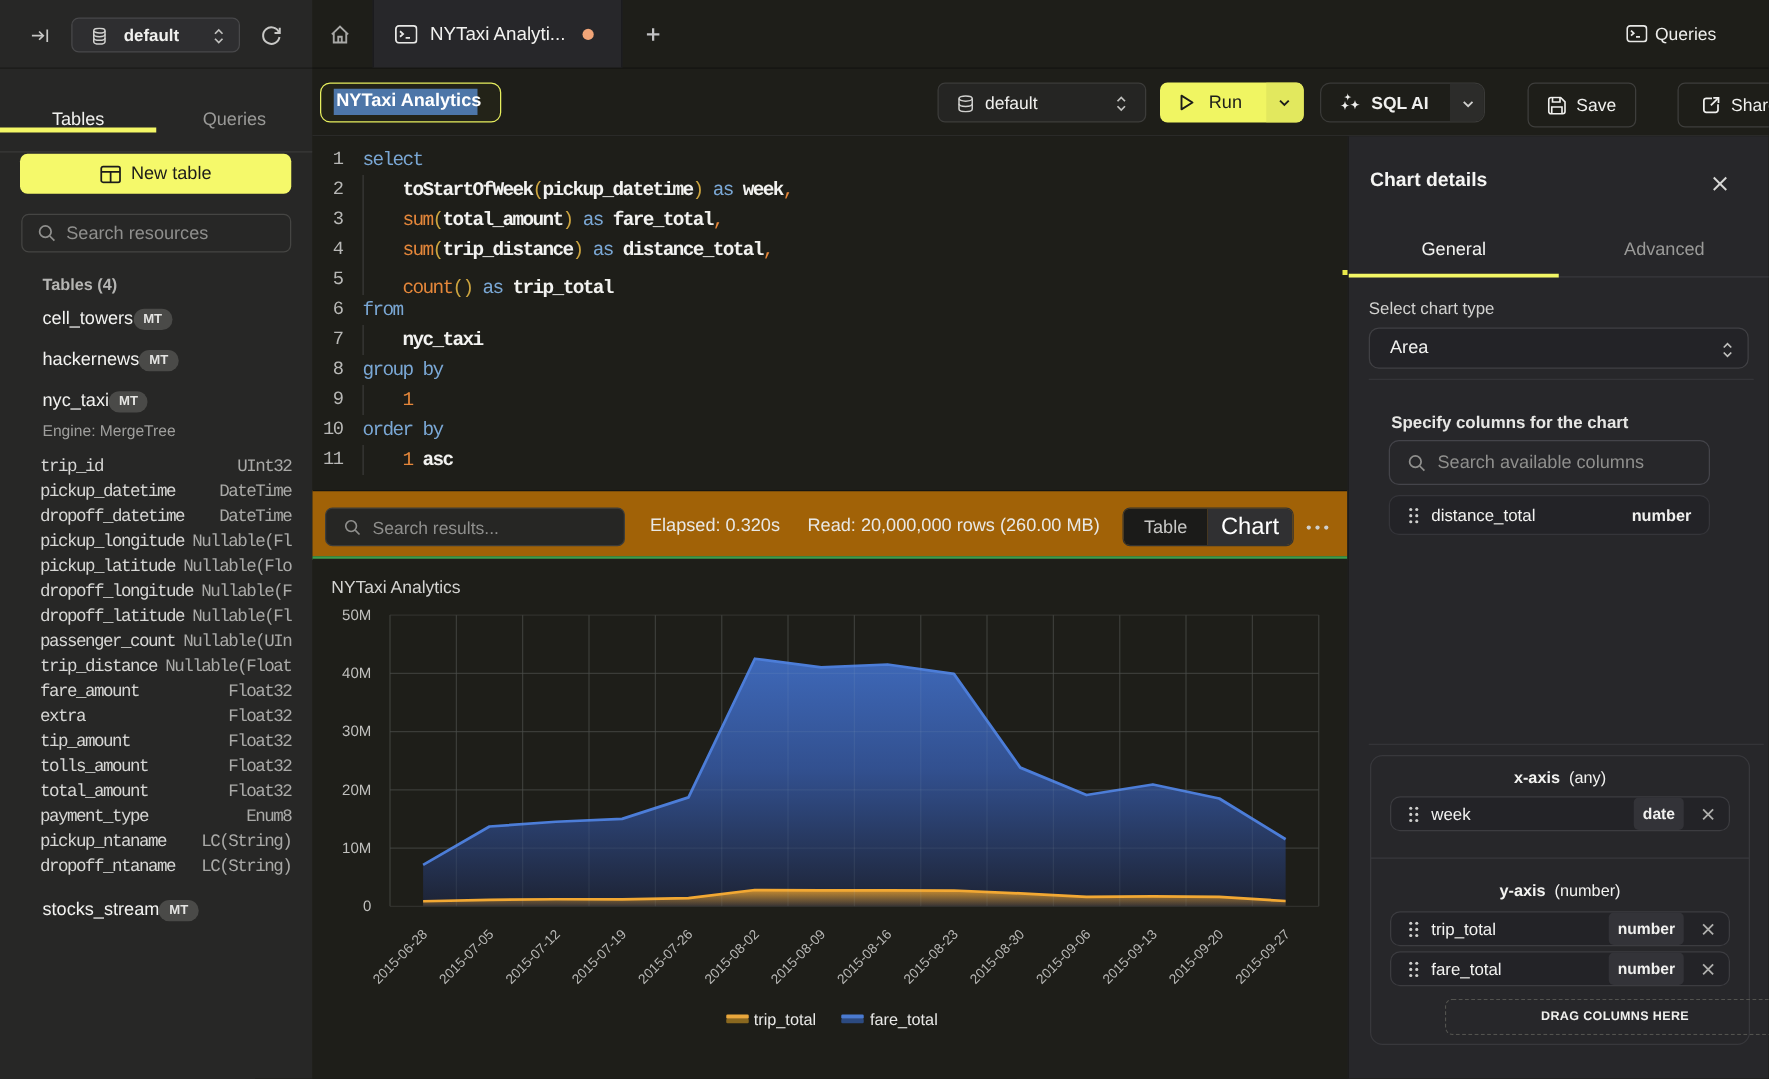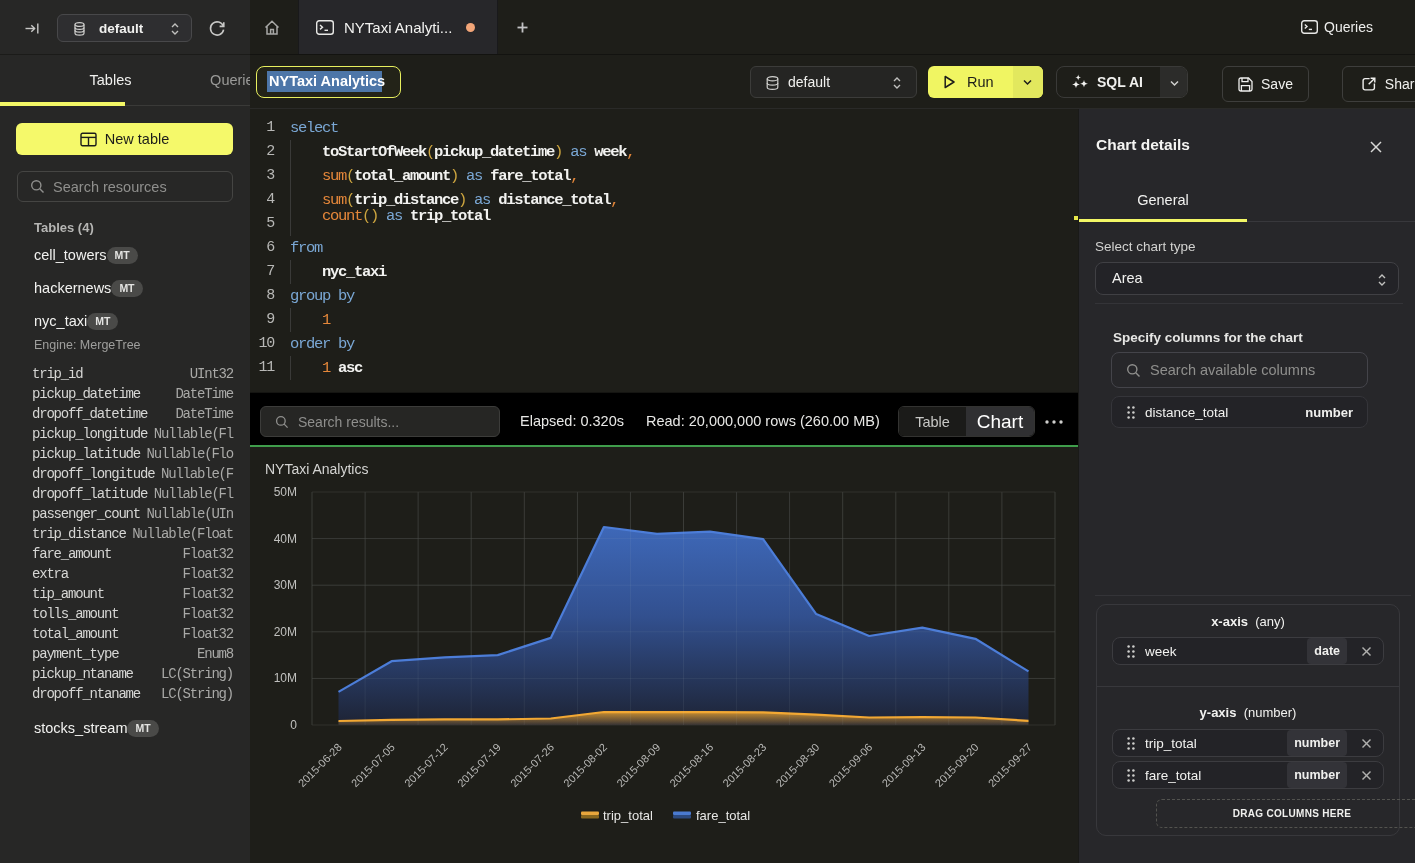--- a/index.html
+++ b/index.html
@@ -6,21 +6,21 @@
   html,body { width:1415px; height:863px; overflow:hidden; background:#1e1e19;
     font-family:"Liberation Sans", sans-serif; }
   .abs { position:absolute; }
   #app { position:relative; width:1415px; height:863px; }
   .txt-white { color:#f0f0ee; }
   .txt-gray { color:#9a9a98; }
 
   
   #sidebar { left:0; top:0; width:250px; height:863px; background:#272726; }
   #sb-topbar { left:0; top:0; width:250px; height:55px; border-bottom:1px solid #1b1b19; }
-  #sb-tabs { left:0; top:55px; width:250px; height:51px; border-bottom:1px solid #3a3a38;margin-left:48px; }
+  #sb-tabs { left:0; top:71px; width:250px; height:51px; border-bottom:1px solid #3a3a38; }
   #sb-tabs .tab { position:absolute; top:0; width:125px; height:51px; line-height:51px; text-align:center; font-size:14.5px; }
   #sb-underline { left:0; top:102px; width:125px; height:4px; background:#f3f766; z-index:3;}
   .sel { position:absolute; border:1px solid #48484a; border-radius:6px; background:#2e2e30; }
   #newtable { left:16px; top:123px; width:217px; height:32px; background:#f5f96a; border-radius:6px;
      display:flex; align-items:center; justify-content:center; gap:8px; color:#1c1c1a; font-size:14.5px; }
   #sb-search { left:17px; top:171px; width:216px; height:31px; border:1px solid #454543; border-radius:6px;
      display:flex; align-items:center; gap:8px; padding-left:12px; color:#8f8f8d; font-size:14.5px; }
   #tables-label { left:34px; top:220px; font-size:13px; color:#b5b5b3; font-weight:bold; }
   .sb-row { position:absolute; left:34px; width:187px; height:22px; display:flex; justify-content:flex-start; align-items:center; }
   .sb-row .nm { color:#f2f2f0; font-size:14.5px; }
@@ -43,21 +43,21 @@
 
   
   #editor { left:250px; top:109px; width:828px; height:291px; background:#1e1e19; }
   .cl { position:absolute; height:24px; line-height:24px; font-family:"Liberation Mono", monospace; font-size:15.5px; letter-spacing:-1.3px; white-space:pre; }
   .ln { position:absolute; width:24px; text-align:right; color:#b8b8b6; height:24px; line-height:24px;
      font-family:"Liberation Mono", monospace; font-size:15px; letter-spacing:-1.2px; }
   .kw { color:#7aa7d4; } .org { color:#e5873a; } .gold { color:#cda53f; } .id { color:#f2f2f0; font-weight:bold; }
   .guide { position:absolute; width:1px; background:#3a3a38; left:40px; }
 
   
-  #resbar { left:250px; top:392px; width:828px; height:53px; background:#000000; border-top:1px solid #151512; }
+  #resbar { left:250px; top:392px; width:828px; height:53px; background:#a16207; border-top:1px solid #151512; }
   #greenline { left:250px; top:445px; width:828px; height:2.5px; background:#3f9d4b; }
 
   
   #chart { left:250px; top:447px; width:828px; height:416px; background:#1e1e19; }
 
   
   #rpanel { left:1078px; top:109px; width:337px; height:754px; background:#27272a; border-left:1px solid #1a1a18; }
   .chiprow { position:absolute; height:28px; border:1px solid #3c3c40; border-radius:8px; background:#232327;
      display:flex; align-items:center; }
   .badge { background:#333338; border-radius:4px; color:#f0f0ee; font-weight:bold; font-size:12.5px; padding:6px 7px; }
@@ -293,21 +293,21 @@
     <div class="ln" style="top:223px;">10</div>
     <div class="ln" style="top:247px;">11</div>
     <div class="guide" style="top:31px; height:96px;"></div>
     <div class="guide" style="top:151px; height:24px;"></div>
     <div class="guide" style="top:199px; height:24px;"></div>
     <div class="guide" style="top:247px; height:24px;"></div>
     <div class="cl" style="left:40px; top:7px;"><span class="kw">select</span></div>
     <div class="cl" style="left:40px; top:31px;">    <span class="id">toStartOfWeek</span><span class="gold">(</span><span class="id">pickup_datetime</span><span class="gold">)</span> <span class="kw">as</span> <span class="id">week</span><span class="org">,</span></div>
     <div class="cl" style="left:40px; top:55px;">    <span class="org">sum</span><span class="gold">(</span><span class="id">total_amount</span><span class="gold">)</span> <span class="kw">as</span> <span class="id">fare_total</span><span class="org">,</span></div>
     <div class="cl" style="left:40px; top:79px;">    <span class="org">sum</span><span class="gold">(</span><span class="id">trip_distance</span><span class="gold">)</span> <span class="kw">as</span> <span class="id">distance_total</span><span class="org">,</span></div>
-    <div class="cl" style="left:40px; top:95px;">    <span class="org">count</span><span class="gold">()</span> <span class="kw">as</span> <span class="id">trip_total</span></div>
+    <div class="cl" style="left:40px; top:109px;">    <span class="org">count</span><span class="gold">()</span> <span class="kw">as</span> <span class="id">trip_total</span></div>
     <div class="cl" style="left:40px; top:127px;"><span class="kw">from</span></div>
     <div class="cl" style="left:40px; top:151px;">    <span class="id">nyc_taxi</span></div>
     <div class="cl" style="left:40px; top:175px;"><span class="kw">group by</span></div>
     <div class="cl" style="left:40px; top:199px;">    <span class="org">1</span></div>
     <div class="cl" style="left:40px; top:223px;"><span class="kw">order by</span></div>
     <div class="cl" style="left:40px; top:247px;">    <span class="org">1</span> <span class="id">asc</span></div>
   </div>
 
   <div class="abs" style="left:1074px; top:216px; width:4px; height:4px; background:#e8e84a; z-index:5;"></div>
 
@@ -429,20 +429,21 @@
   </div>
 
   <div id="rpanel" class="abs">
     <div class="abs" style="left:17px; top:27px; font-size:15.5px; font-weight:bold; color:#f5f5f3;">Chart details</div>
     <svg class="abs" style="left:290px; top:31px;" width="14" height="14" viewBox="0 0 14 14" stroke="#d8d8d6" stroke-width="1.5">
         <line x1="2" y1="2" x2="12" y2="12"></line>
         <line x1="12" y1="2" x2="2" y2="12"></line>
       </svg>
     <div class="abs" style="left:0; top:69px; width:337px; height:44px; border-bottom:1px solid #38383c;">
       <div class="abs" style="left:0; top:0; width:168px; height:44px; line-height:44px; text-align:center; font-size:14.5px; color:#f2f2f0;">General</div>
+      <div class="abs" style="left:168px; top:0; width:169px; height:44px; line-height:44px; text-align:center; font-size:14.5px; color:#9a9a98;">Advanced</div>
       <div class="abs" style="left:0; top:41px; width:168px; height:3px; background:#f3f766;"></div>
     </div>
     <div class="abs" style="left:16px; top:130px; font-size:13.5px; color:#d2d2d0;">Select chart type</div>
     <div class="abs" style="left:16px; top:153px; width:304px; height:33px; border:1px solid #404044; border-radius:8px; background:#232327;">
       <div class="abs" style="left:16px; top:7px; font-size:14.5px; color:#f2f2f0;">Area</div>
       <svg class="abs" style="left:280px; top:10px;" width="12" height="14" viewBox="0 0 12 14" fill="none" stroke="#c0c0be" stroke-width="1.4">
           <path d="M3 5 L6 2 L9 5"></path>
           <path d="M3 9 L6 12 L9 9"></path>
         </svg>
     </div>

